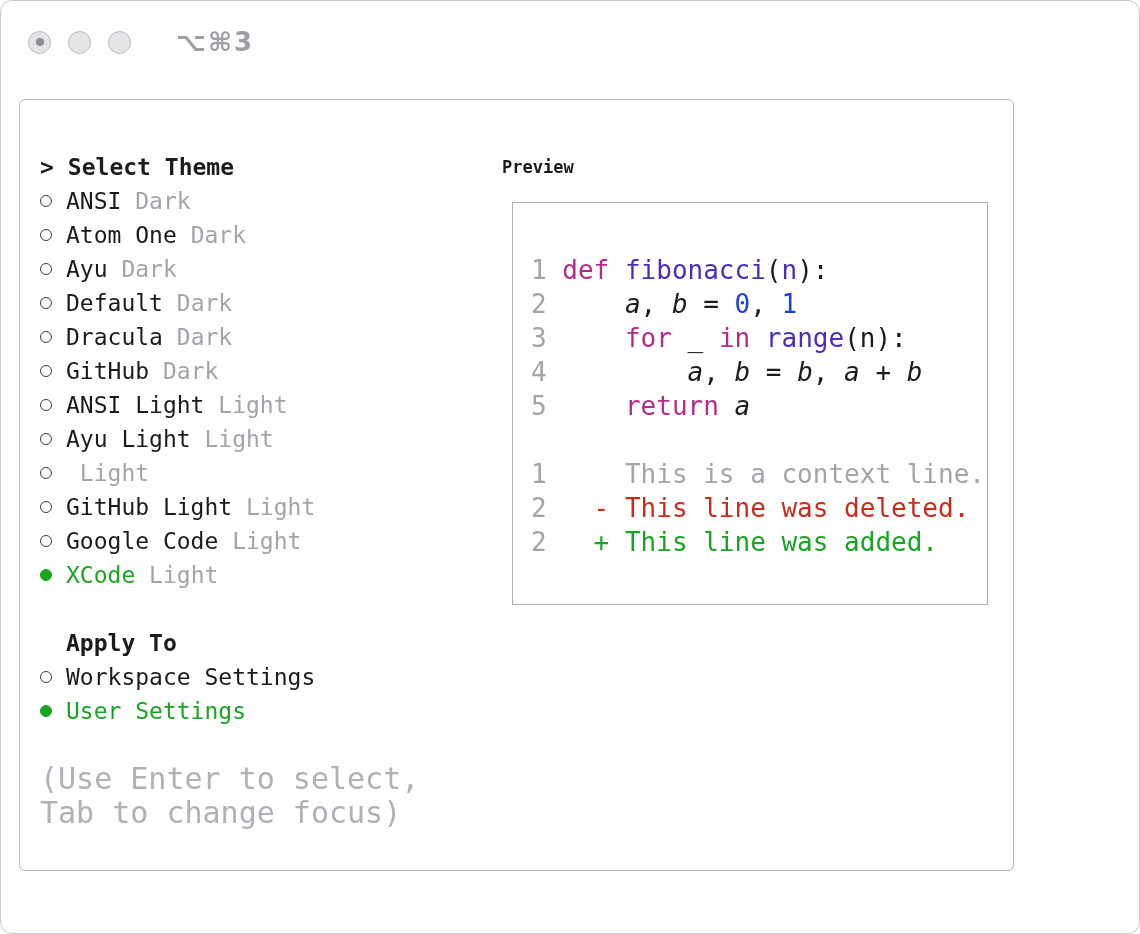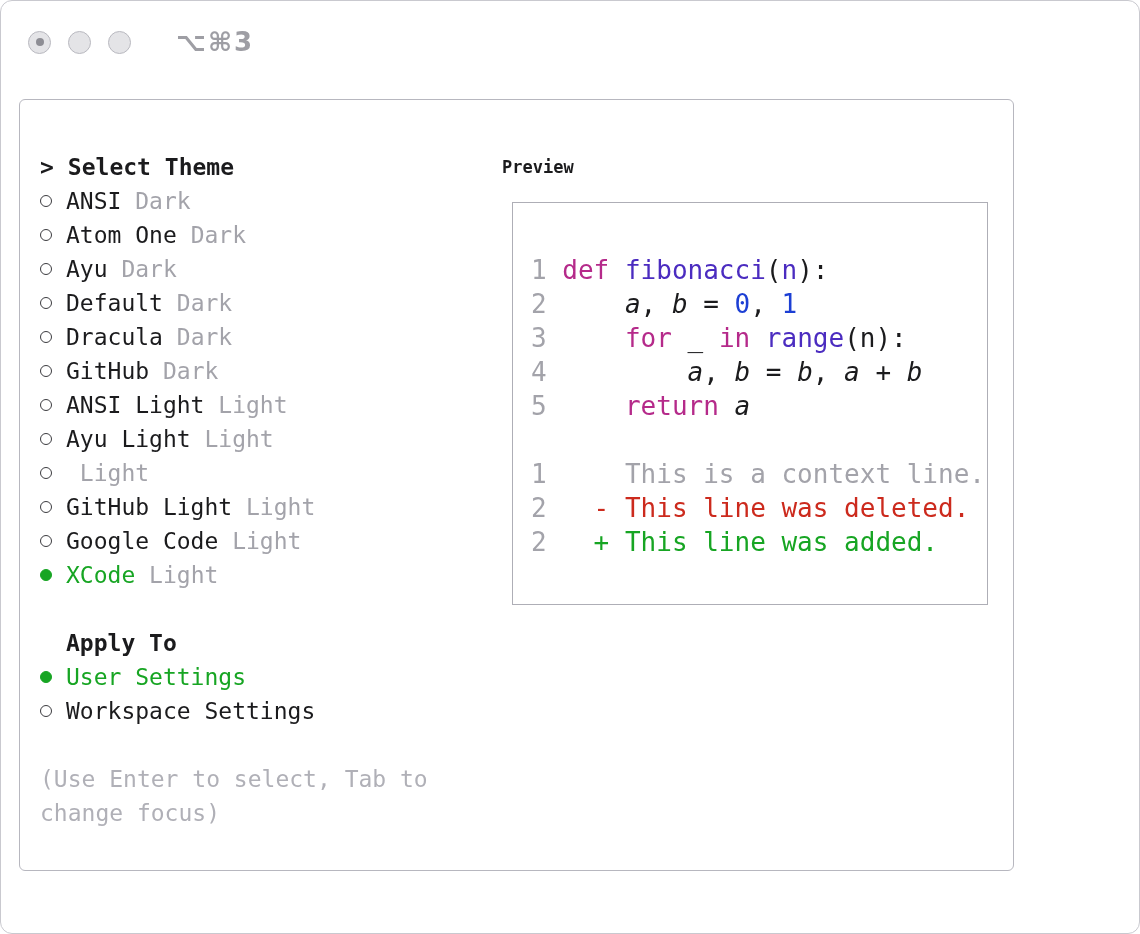--- a/index.html
+++ b/index.html
@@ -48,21 +48,21 @@
   .bold { font-weight: bold; }
   .prompt { margin-right: 14px; }
   .indented { padding-left: 26px; }
   .bullet {
     flex: none; width: 12px; height: 12px; border-radius: 50%;
     border: 1.5px solid #3c3c40; margin-right: 14px; background: transparent;
   }
   .bullet.filled { background: var(--accent-green); border-color: var(--accent-green); }
   .option.selected .item-name { color: var(--accent-green); }
   .variant { color: var(--muted-gray); }
-  .hint { width: 420px; color: #b0b0b7; font-size: 23px; line-height: 34px; }
+  .hint { width: 420px; color: #b0b0b7; font-size: 30px; line-height: 34px; }
   
   .preview-title {
     position: absolute; left: 482px; top: 50px; height: 34px;
     line-height: 34px; font-size: 17px;
   }
   .preview-box {
     position: absolute; left: 492px; top: 102px; width: 476px; height: 403px;
     border: 1.5px solid #aeaeb6; background: #fff;
     padding: 50px 0 0 18px; font-size: 26px; line-height: 34px; overflow: hidden;
   }
@@ -111,22 +111,22 @@
           <div class="row option"><span class="bullet"></span><span class="item-name">GitHub Light</span><span class="variant"> Light</span></div>
           <div class="row option"><span class="bullet"></span><span class="item-name">Google Code</span><span class="variant"> Light</span></div>
           <div class="row option selected"><span class="bullet filled"></span><span class="item-name">XCode</span><span class="variant"> Light</span></div>
         </div>
 
       <div class="row"></div>
 
       <div class="row indented bold">Apply To</div>
 
       <div id="apply-list">
+          <div class="row option"><span class="bullet"></span><span class="item-name">Workspace Settings</span></div>
           <div class="row option selected"><span class="bullet filled"></span><span class="item-name">User Settings</span></div>
-          <div class="row option"><span class="bullet"></span><span class="item-name">Workspace Settings</span></div>
         </div>
 
       <div class="row"></div>
 
       <div class="hint">(Use Enter to select, Tab to change focus)</div>
     </div>
 
     <div class="preview-title bold">Preview</div>
 
     <div class="preview-box">

